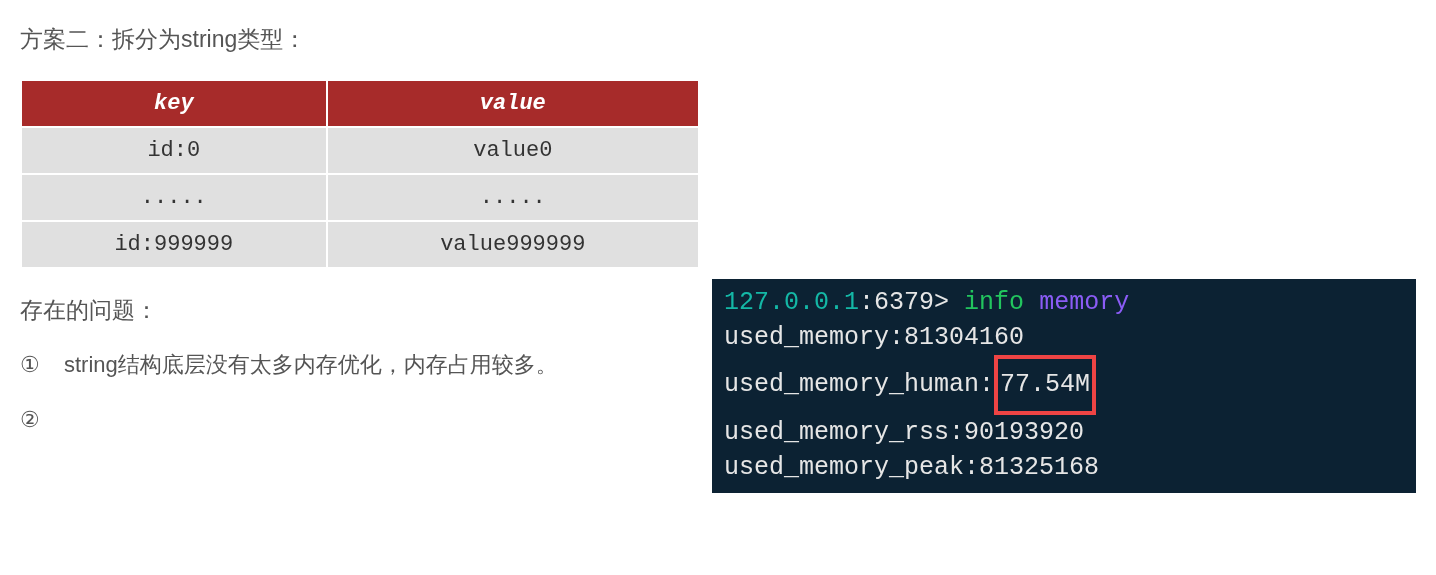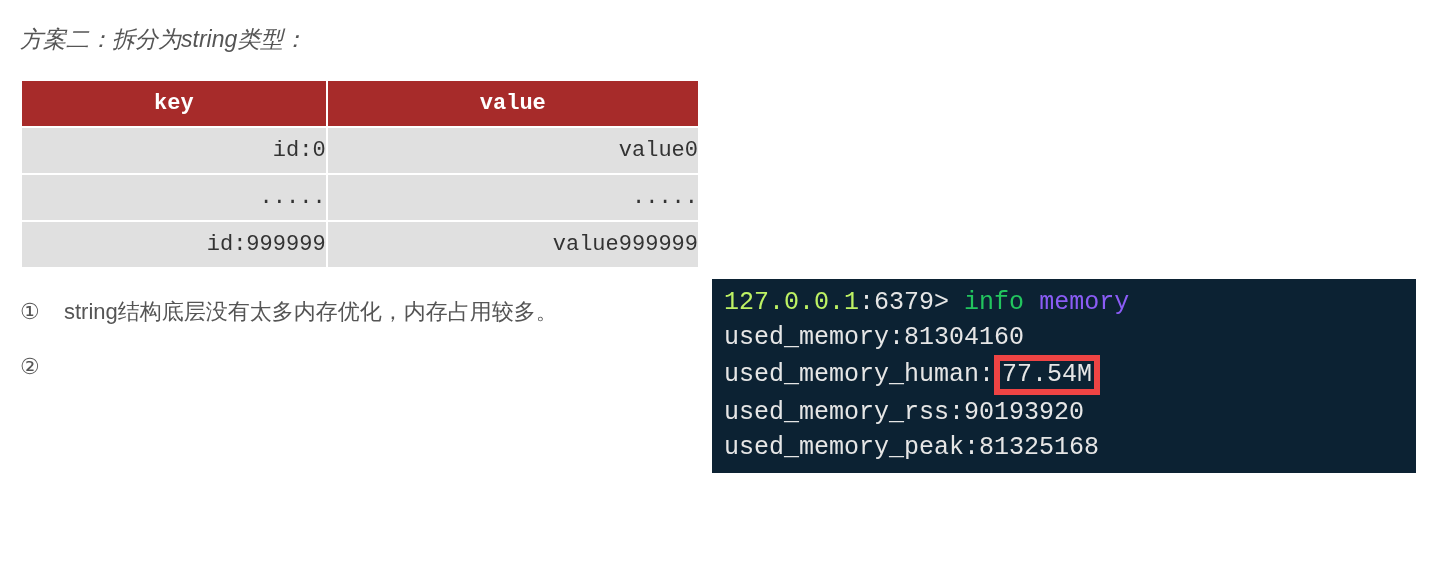--- a/index.html
+++ b/index.html
@@ -11,46 +11,46 @@
       font-family: -apple-system, BlinkMacSystemFont, "Segoe UI", "PingFang SC", "Microsoft YaHei", sans-serif;
       background: #ffffff;
       padding: 24px 20px;
       width: 1436px;
       color: #4a4a4a;
     }
     .title {
       font-size: 23px;
       color: #555555;
       margin-bottom: 24px;
-      font-style: italic;
     }
     .table-wrapper {
       margin-bottom: 26px;
     }
     .kv-table {
       border-collapse: collapse;
       width: 680px;
       font-family: "Courier New", Courier, monospace;
     }
     .kv-table th {
       background-color: #A72B2A;
       color: #ffffff;
       font-weight: bold;
       padding: 10px 0;
       font-size: 22px;
       border: 2px solid #ffffff;
       text-align: center;
       font-family: "Courier New", Courier, monospace;
+      font-style: italic;
     }
     .kv-table td {
       background-color: #e0e0e0;
       padding: 10px 0;
       font-size: 22px;
       border: 2px solid #ffffff;
-      text-align: right;
+      text-align: center;
       color: #333333;
       font-family: "Courier New", Courier, monospace;
     }
     .problems {
       float: left;
       width: 680px;
     }
     .problems-title {
       font-size: 23px;
       color: #555555;
@@ -81,28 +81,28 @@
       padding: 6px 12px 8px 12px;
       font-family: "Courier New", Courier, monospace;
       font-size: 25px;
       line-height: 1.4;
       color: #e6e6e6;
       margin-top: -16px;
     }
     .terminal .line {
       white-space: pre;
     }
-    .ip { color: #bef264; font-family: Liberation Mono, monospace; }
+    .ip { color: #14b8a6; font-family: Liberation Mono, monospace; }
     .port { color: #e6e6e6; }
     .prompt { color: #e6e6e6; }
     .cmd { color: #22c55e; }
     .arg { color: #8b5cf6; }
     .highlight {
-      border: 6px solid #ef4444;
-      padding: 0 2px;
+      border: 4px solid #ef4444;
+      padding: 12px 2px;
       display: inline-block;
       line-height: 1.1;
       text-align: center;
     }
     .clearfix::after {
       content: "";
       display: table;
       clear: both;
     }
   </style>
@@ -131,20 +131,21 @@
       <tr>
         <td>id:999999</td>
         <td>value999999</td>
       </tr>
     </tbody>
   </table>
 </div>
 
 <div class="clearfix">
   <div class="problems">
+    <div class="problems-title">存在的问题：</div>
     <ul class="problems-list">
       <li>
         <span class="num">①</span>
         <span>string结构底层没有太多内存优化，内存占用较多。</span>
       </li>
       <li>
         <span class="num">②</span>
       </li>
     </ul>
   </div>

